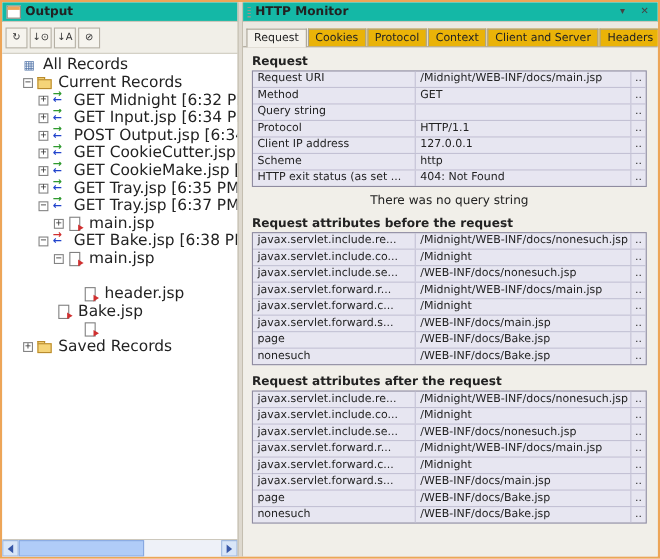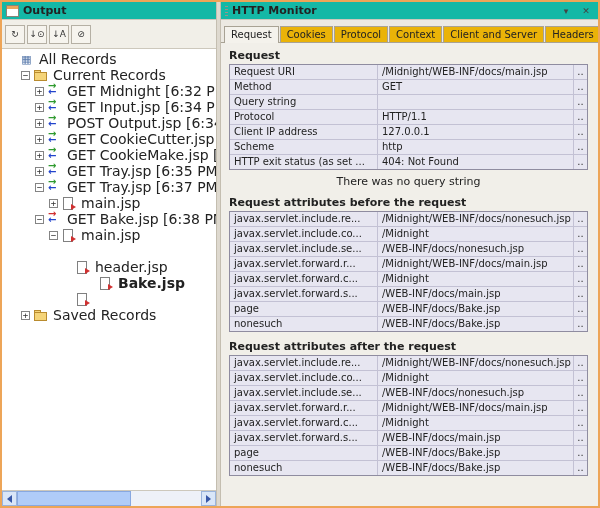--- a/index.html
+++ b/index.html
@@ -174,21 +174,21 @@
         <div class="tree-row" style="padding-left: 47px;">
           <span class="expander minus">−</span>
           <span class="ti ti-page"></span>
           <span class="tree-label">main.jsp</span>
         </div>
         <div class="tree-row" style="padding-left: 61px; margin-top: 16px;">
           <span class="expander none"></span>
           <span class="ti ti-page"></span>
           <span class="tree-label">header.jsp</span>
         </div>
-        <div class="tree-row" style="padding-left: 84px; font-weight: bold;">
+        <div class="tree-row" style="padding-left: 37px;">
           <span class="expander none"></span>
           <span class="ti ti-page"></span>
           <span class="tree-label">Bake.jsp</span>
         </div>
         <div class="tree-row selected" style="padding-left: 61px;">
           <span class="expander none"></span>
           <span class="ti ti-page"></span>
           <span class="tree-label">nonesuch.jsp</span>
         </div>
         <div class="tree-row" style="padding-left: 19px;">

